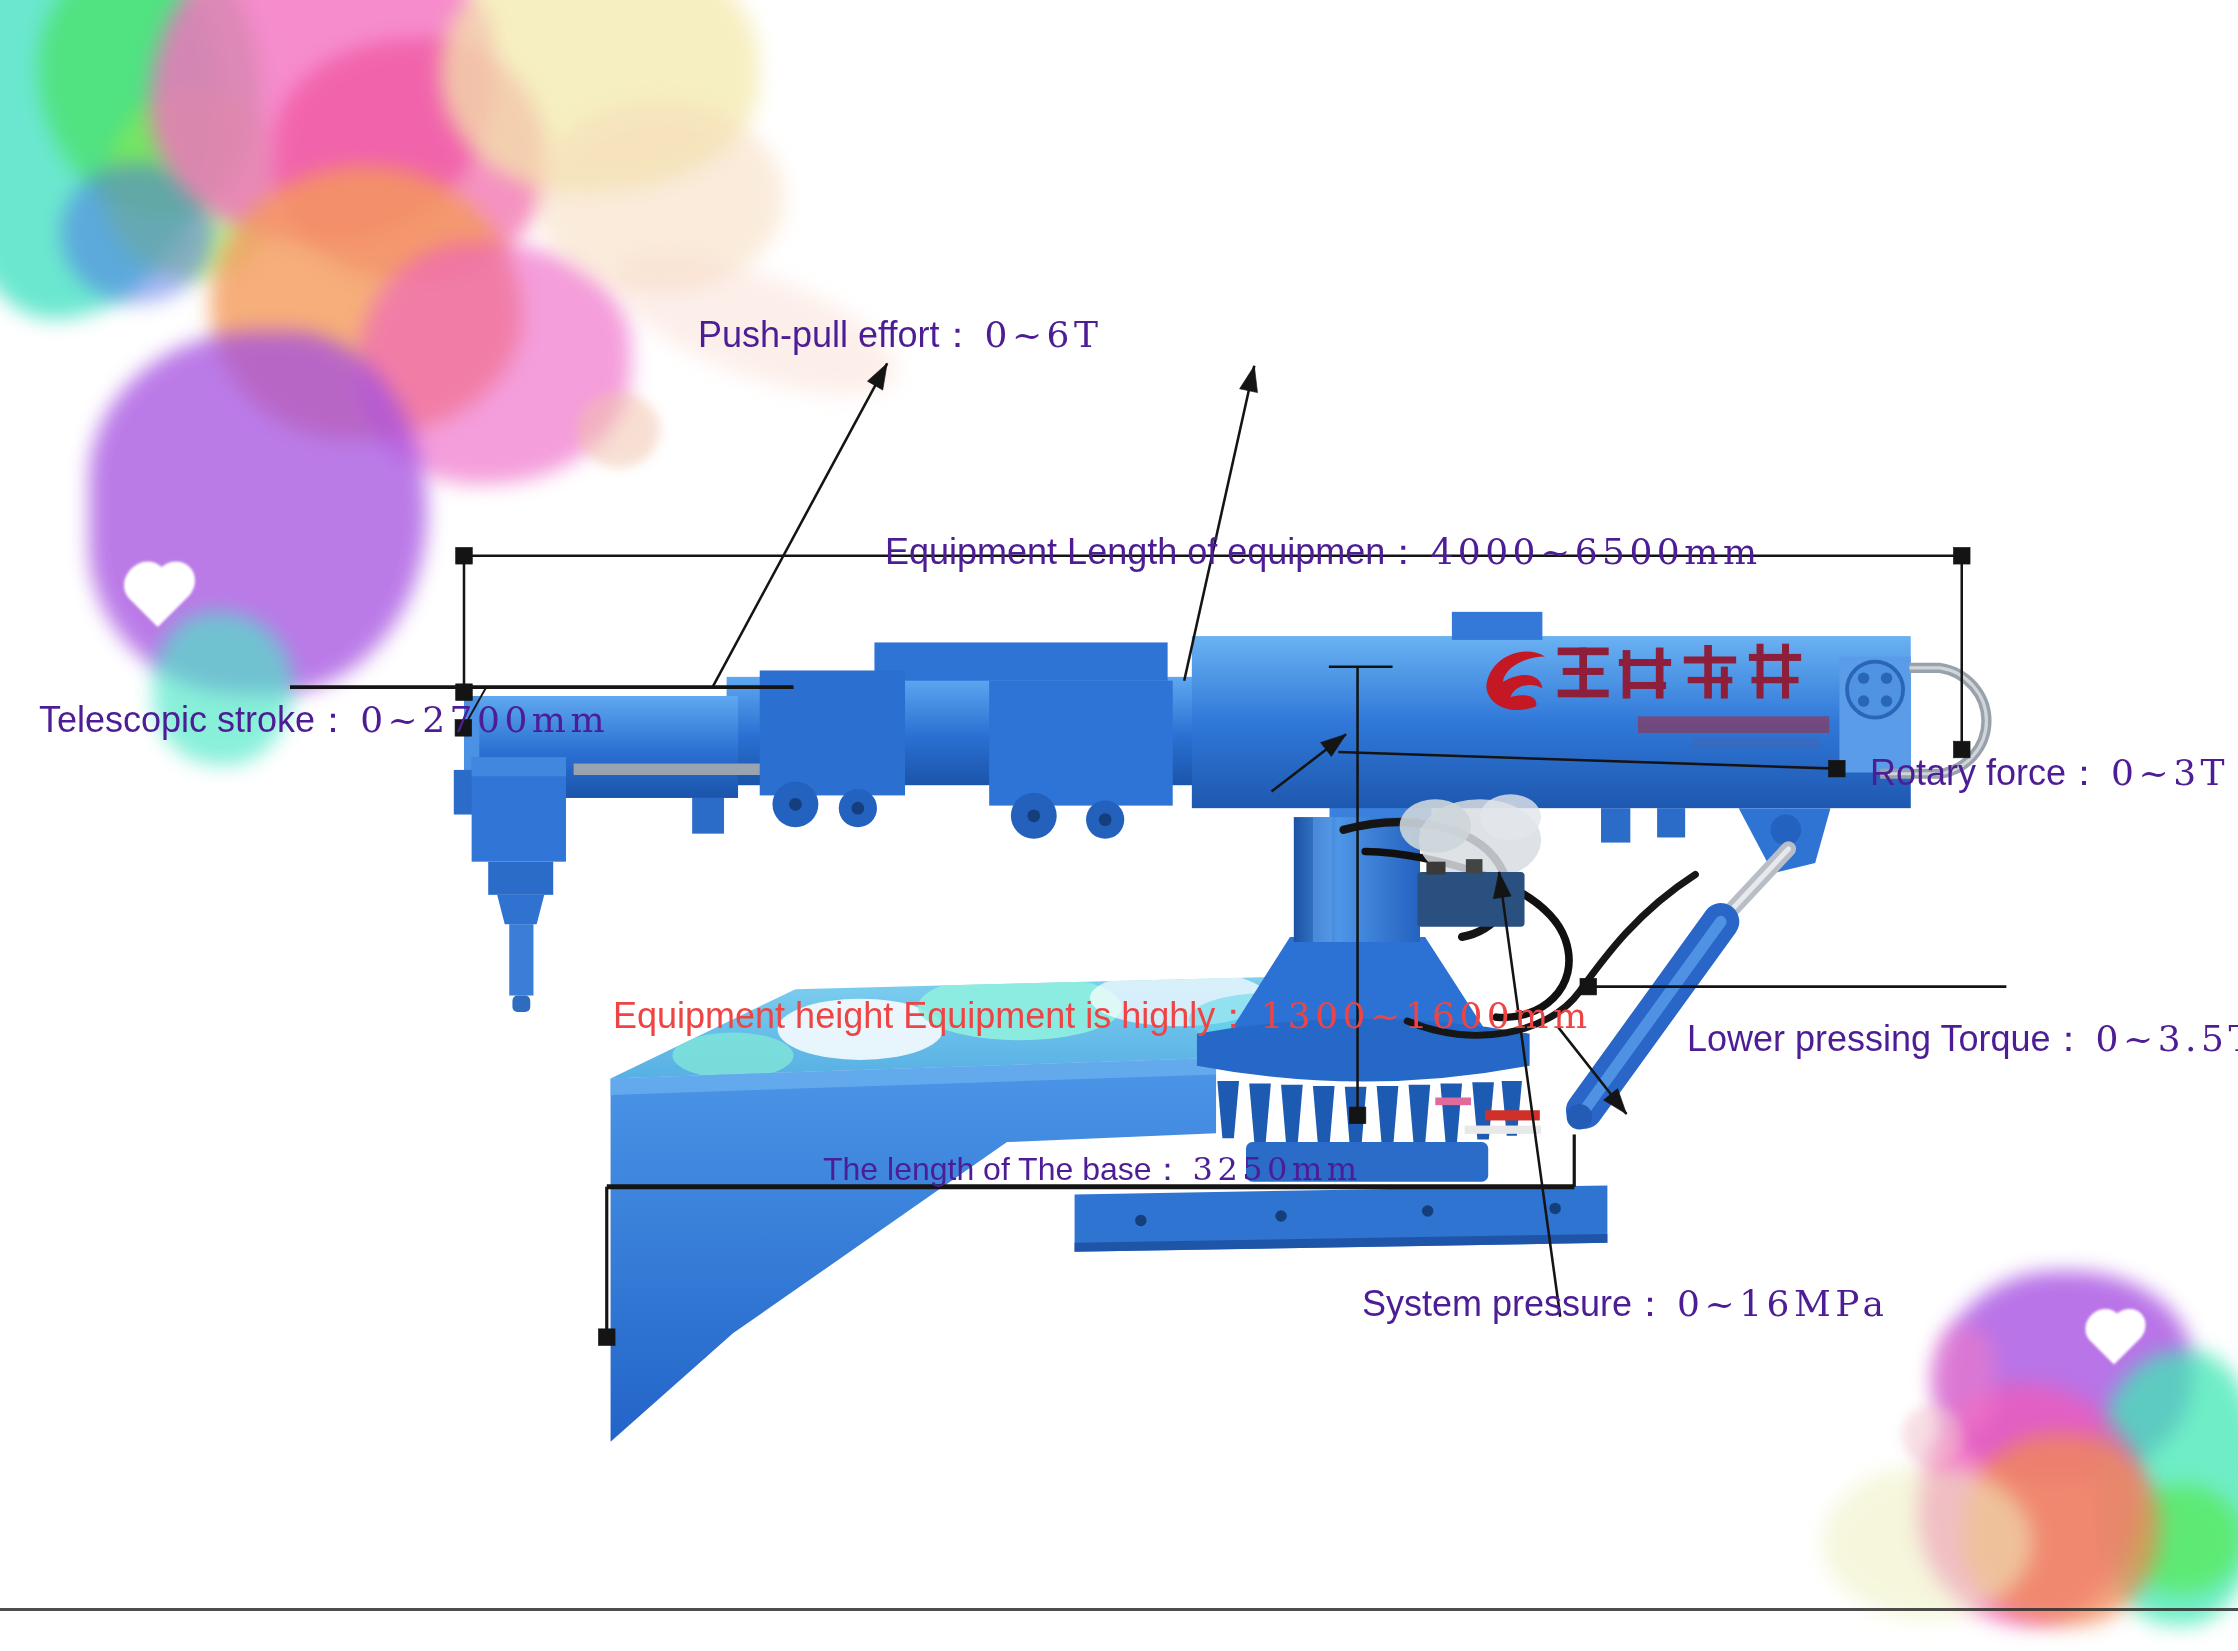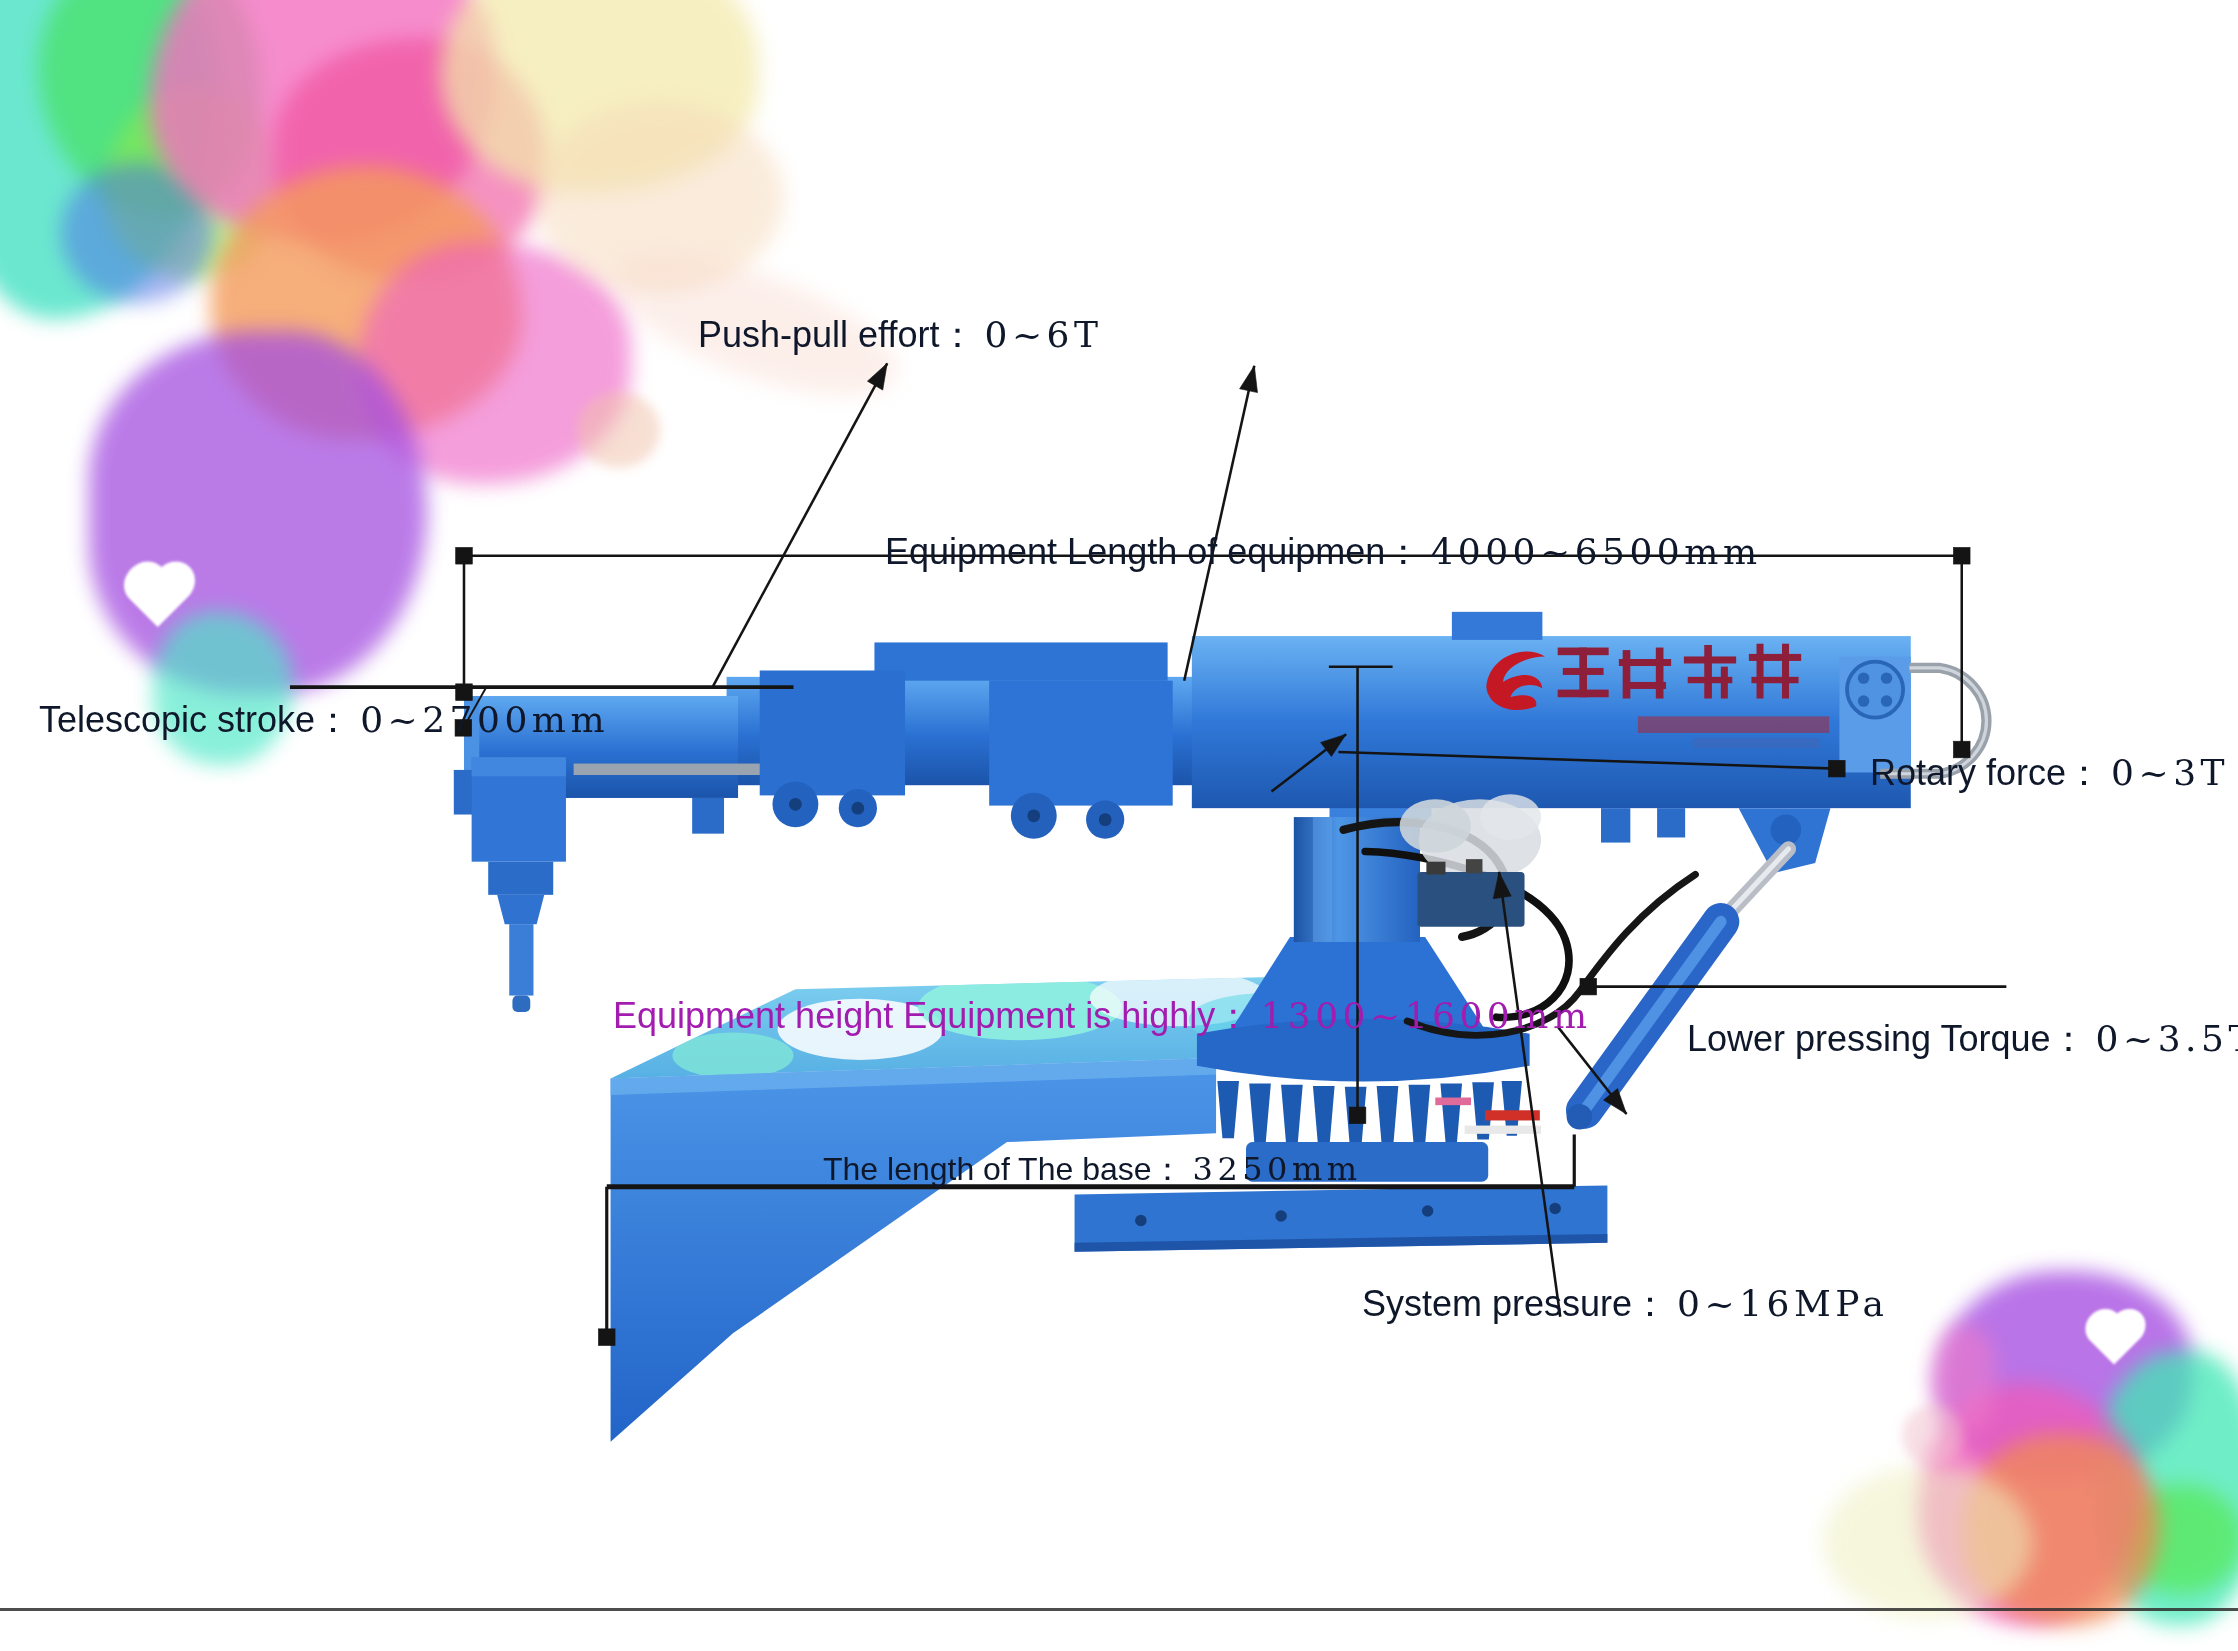--- a/index.html
+++ b/index.html
@@ -7,24 +7,24 @@
          font-family:"Liberation Sans", sans-serif;}
   
   .blob{position:absolute;filter:blur(10.2px);}
   .heart{position:absolute;width:45px;height:40px;transform:rotate(-45deg);background:#fff;filter:blur(1.3px);}
   .heart:before,.heart:after{content:"";position:absolute;width:45px;height:40px;background:#fff;border-radius:50%;}
   .heart:before{top:-20.4px;left:0;}
   .heart:after{top:0;left:20.4px;}
   
   .scene{position:absolute;left:0;top:0;width:2239px;height:1652px;}
   
-  .lbl{position:absolute;white-space:nowrap;color:#0f172a;font-size:36px;letter-spacing:0px;}
+  .lbl{position:absolute;white-space:nowrap;color:#4c1d95;font-size:36px;letter-spacing:0px;}
   .lbl .k{font-family:"Liberation Sans", sans-serif;}
   .lbl .v{font-family:"DejaVu Serif", serif;letter-spacing:4.5px;margin-left:9px;}
-  .lbl.white{color:#a21caf;}
+  .lbl.white{color:#ef4444;}
   .lbl.small{font-size:32px;}
   .baseline-rule{position:absolute;left:0;top:1608px;width:2239px;height:2.5px;background:#2e2e2e;opacity:.85;}
 </style>
 </head>
 <body>
 
 <div class="stage">
 
   <div>
     <div class="blob" style="left:-57px;top:-89px;width:274px;height:408px;background:#3ae0c0;opacity:.75;border-radius:45% 55% 60% 40%/50% 45% 55% 50%;"></div>

